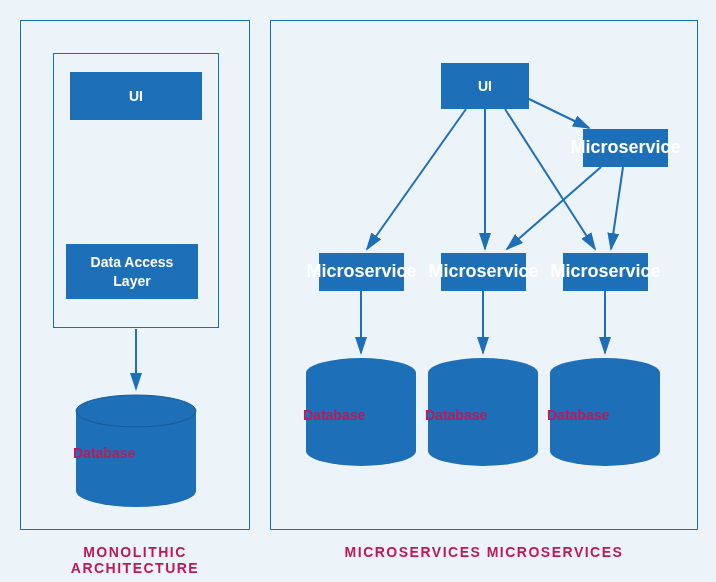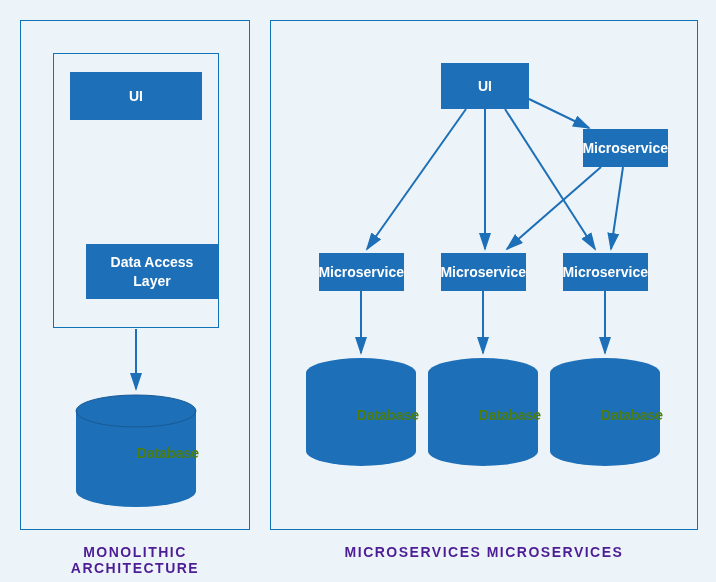--- a/index.html
+++ b/index.html
@@ -44,27 +44,26 @@
     align-items: center;
     justify-content: center;
     text-align: center;
     font-weight: 600;
     font-size: 14px;
     line-height: 1.3;
   }
   .small-block {
     width: 85px;
     height: 38px;
-    font-size: 14px;
+    font-size: 18px;
     font-weight: 600;
-    justify-content: flex-end;
   }
   .caption {
     position: absolute;
-    color: #4c1d95;
+    color: #be185d;
     font-size: 14px;
     font-weight: 700;
     letter-spacing: 1.5px;
     text-align: center;
   }
   svg.arrow-layer {
     position: absolute;
     left: 0;
     top: 0;
     width: 100%;
@@ -72,35 +71,35 @@
     pointer-events: none;
   }
   .db {
     position: absolute;
   }
   .db svg { display: block; }
   .db-label {
     position: absolute;
     width: 100%;
     top: 45%;
-    text-align: right;
-    color: #4d7c0f;
+    text-align: left;
+    color: #be185d;
     font-size: 14px;
     font-weight: 600;
   }
 </style>
 </head>
 <body>
 
 <div class="panel panel-left">
   <div class="inner-box">
     <div class="block" style="left:16px; top:18px; width:132px; height:48px;">
       <span>UI</span>
     </div>
-    <div class="block" style="left:32px; top:190px; width:132px; height:55px; white-space:pre-line;">
+    <div class="block" style="left:12px; top:190px; width:132px; height:55px; white-space:pre-line;">
       <span>Data Access
 Layer</span>
     </div>
   </div>
 
   <svg class="arrow-layer">
     <defs>
       <marker id="ah1" markerWidth="10" markerHeight="10" refX="8" refY="3" orient="auto">
         <path d="M0,0 L9,3 L0,6 Z" fill="#1d6fb7"></path>
       </marker>

